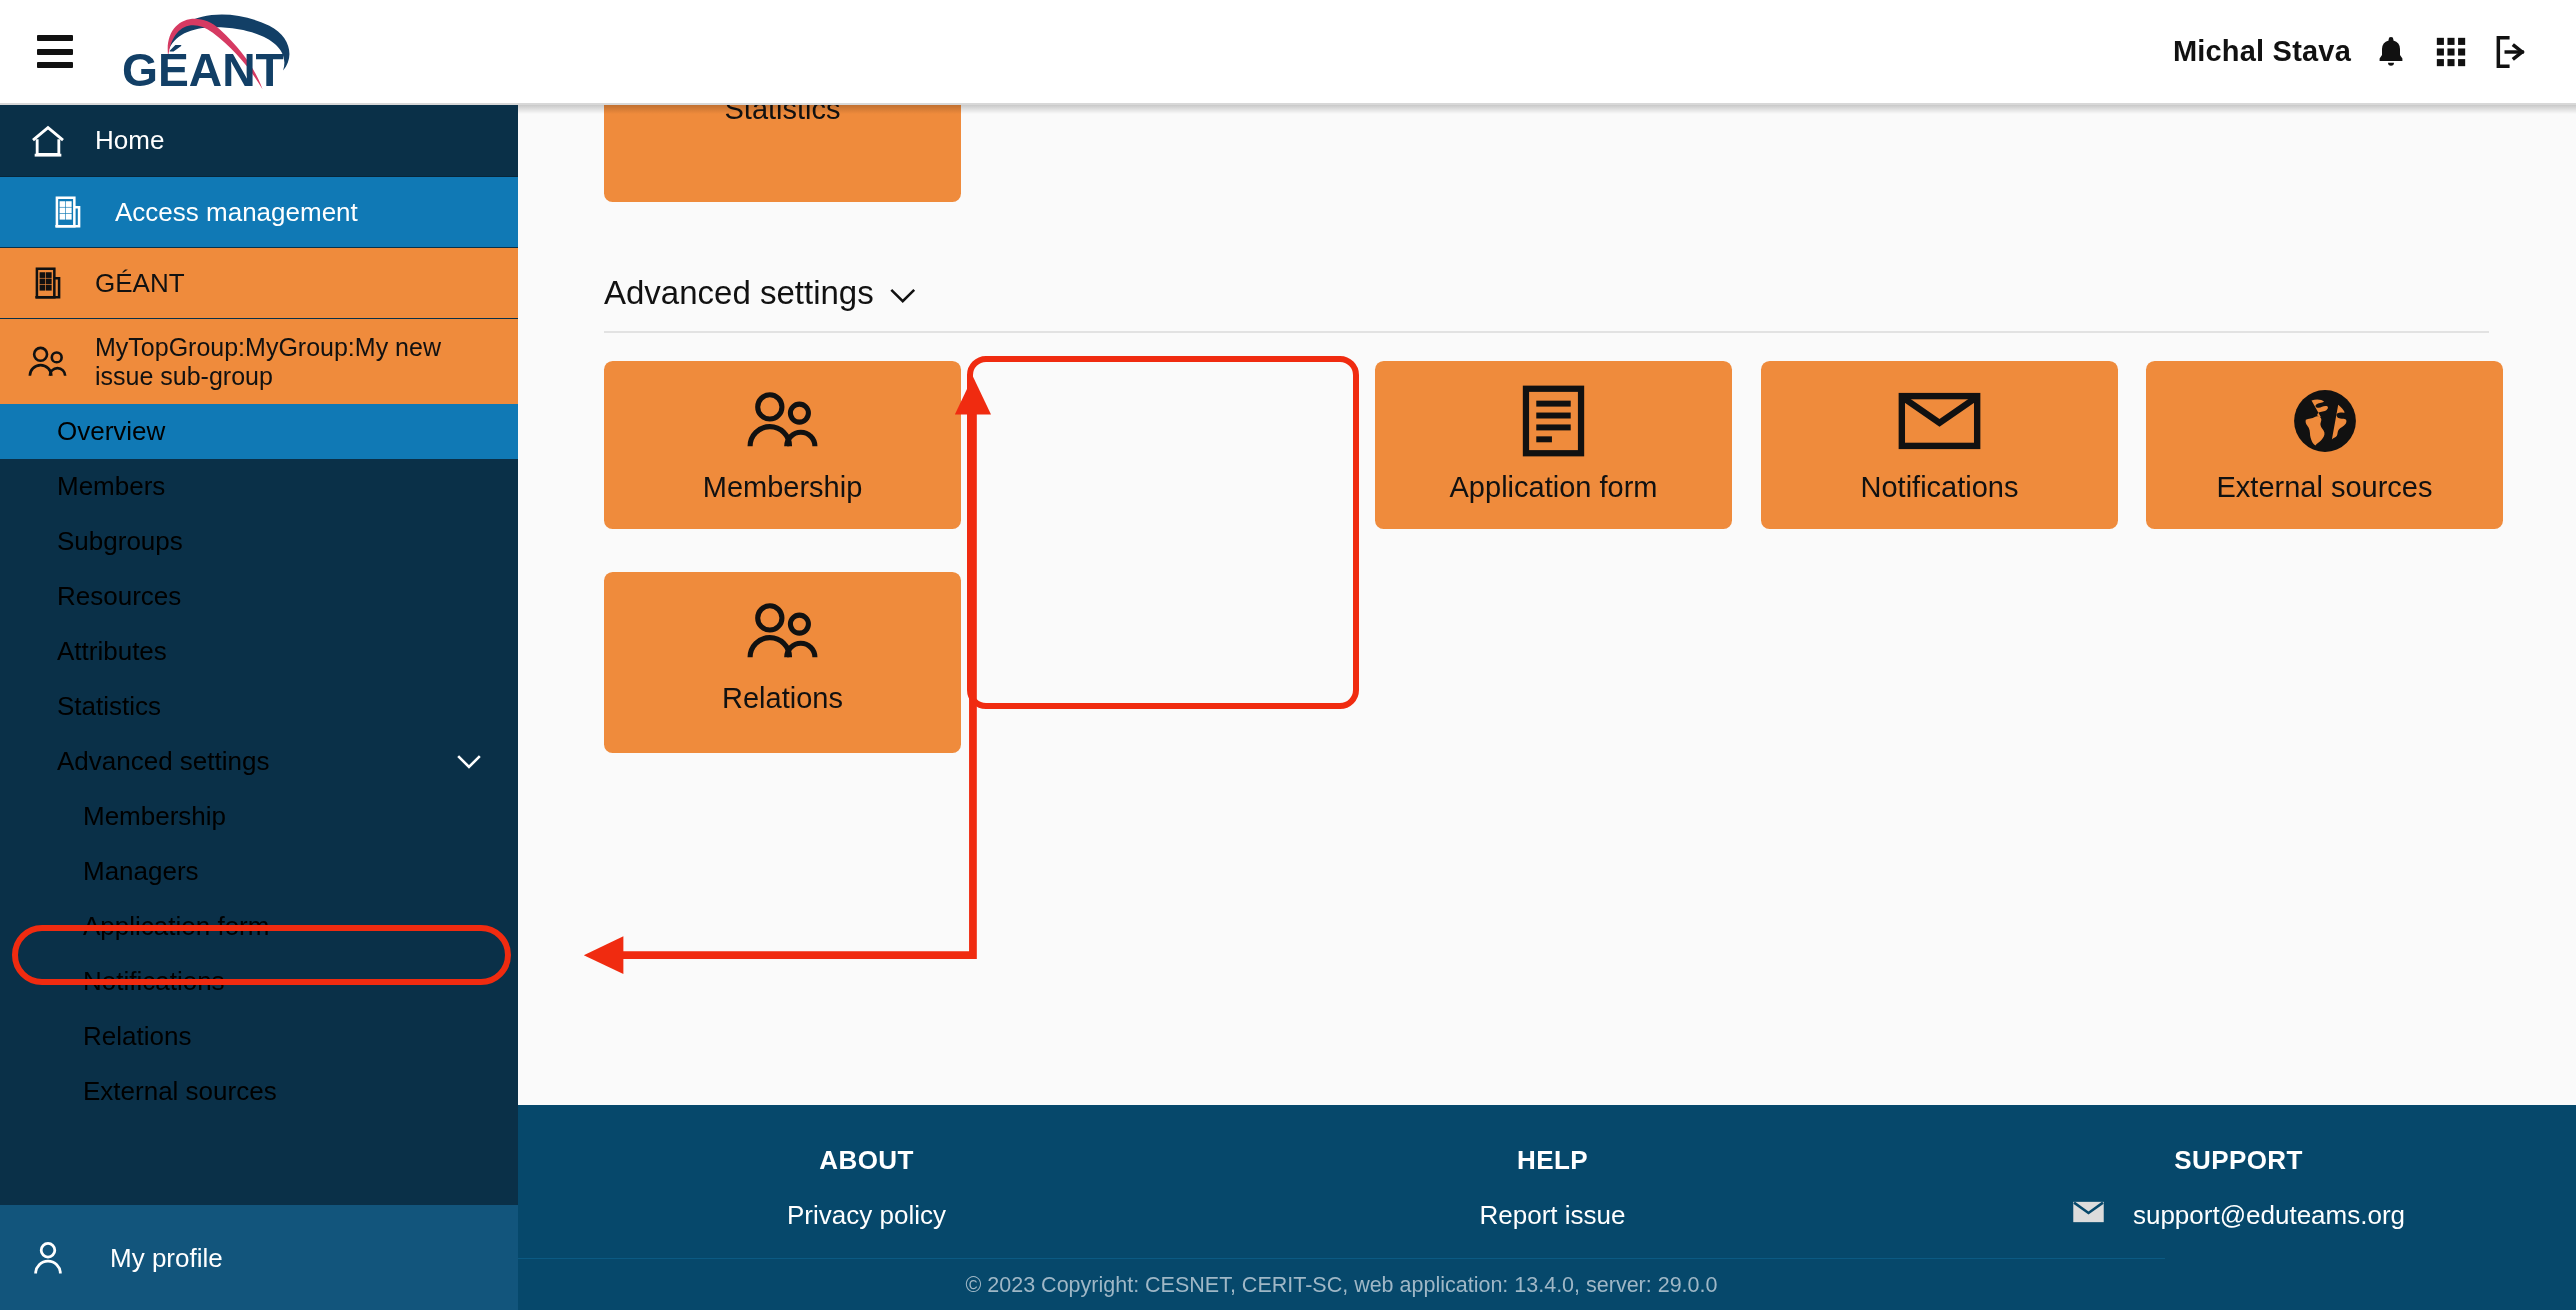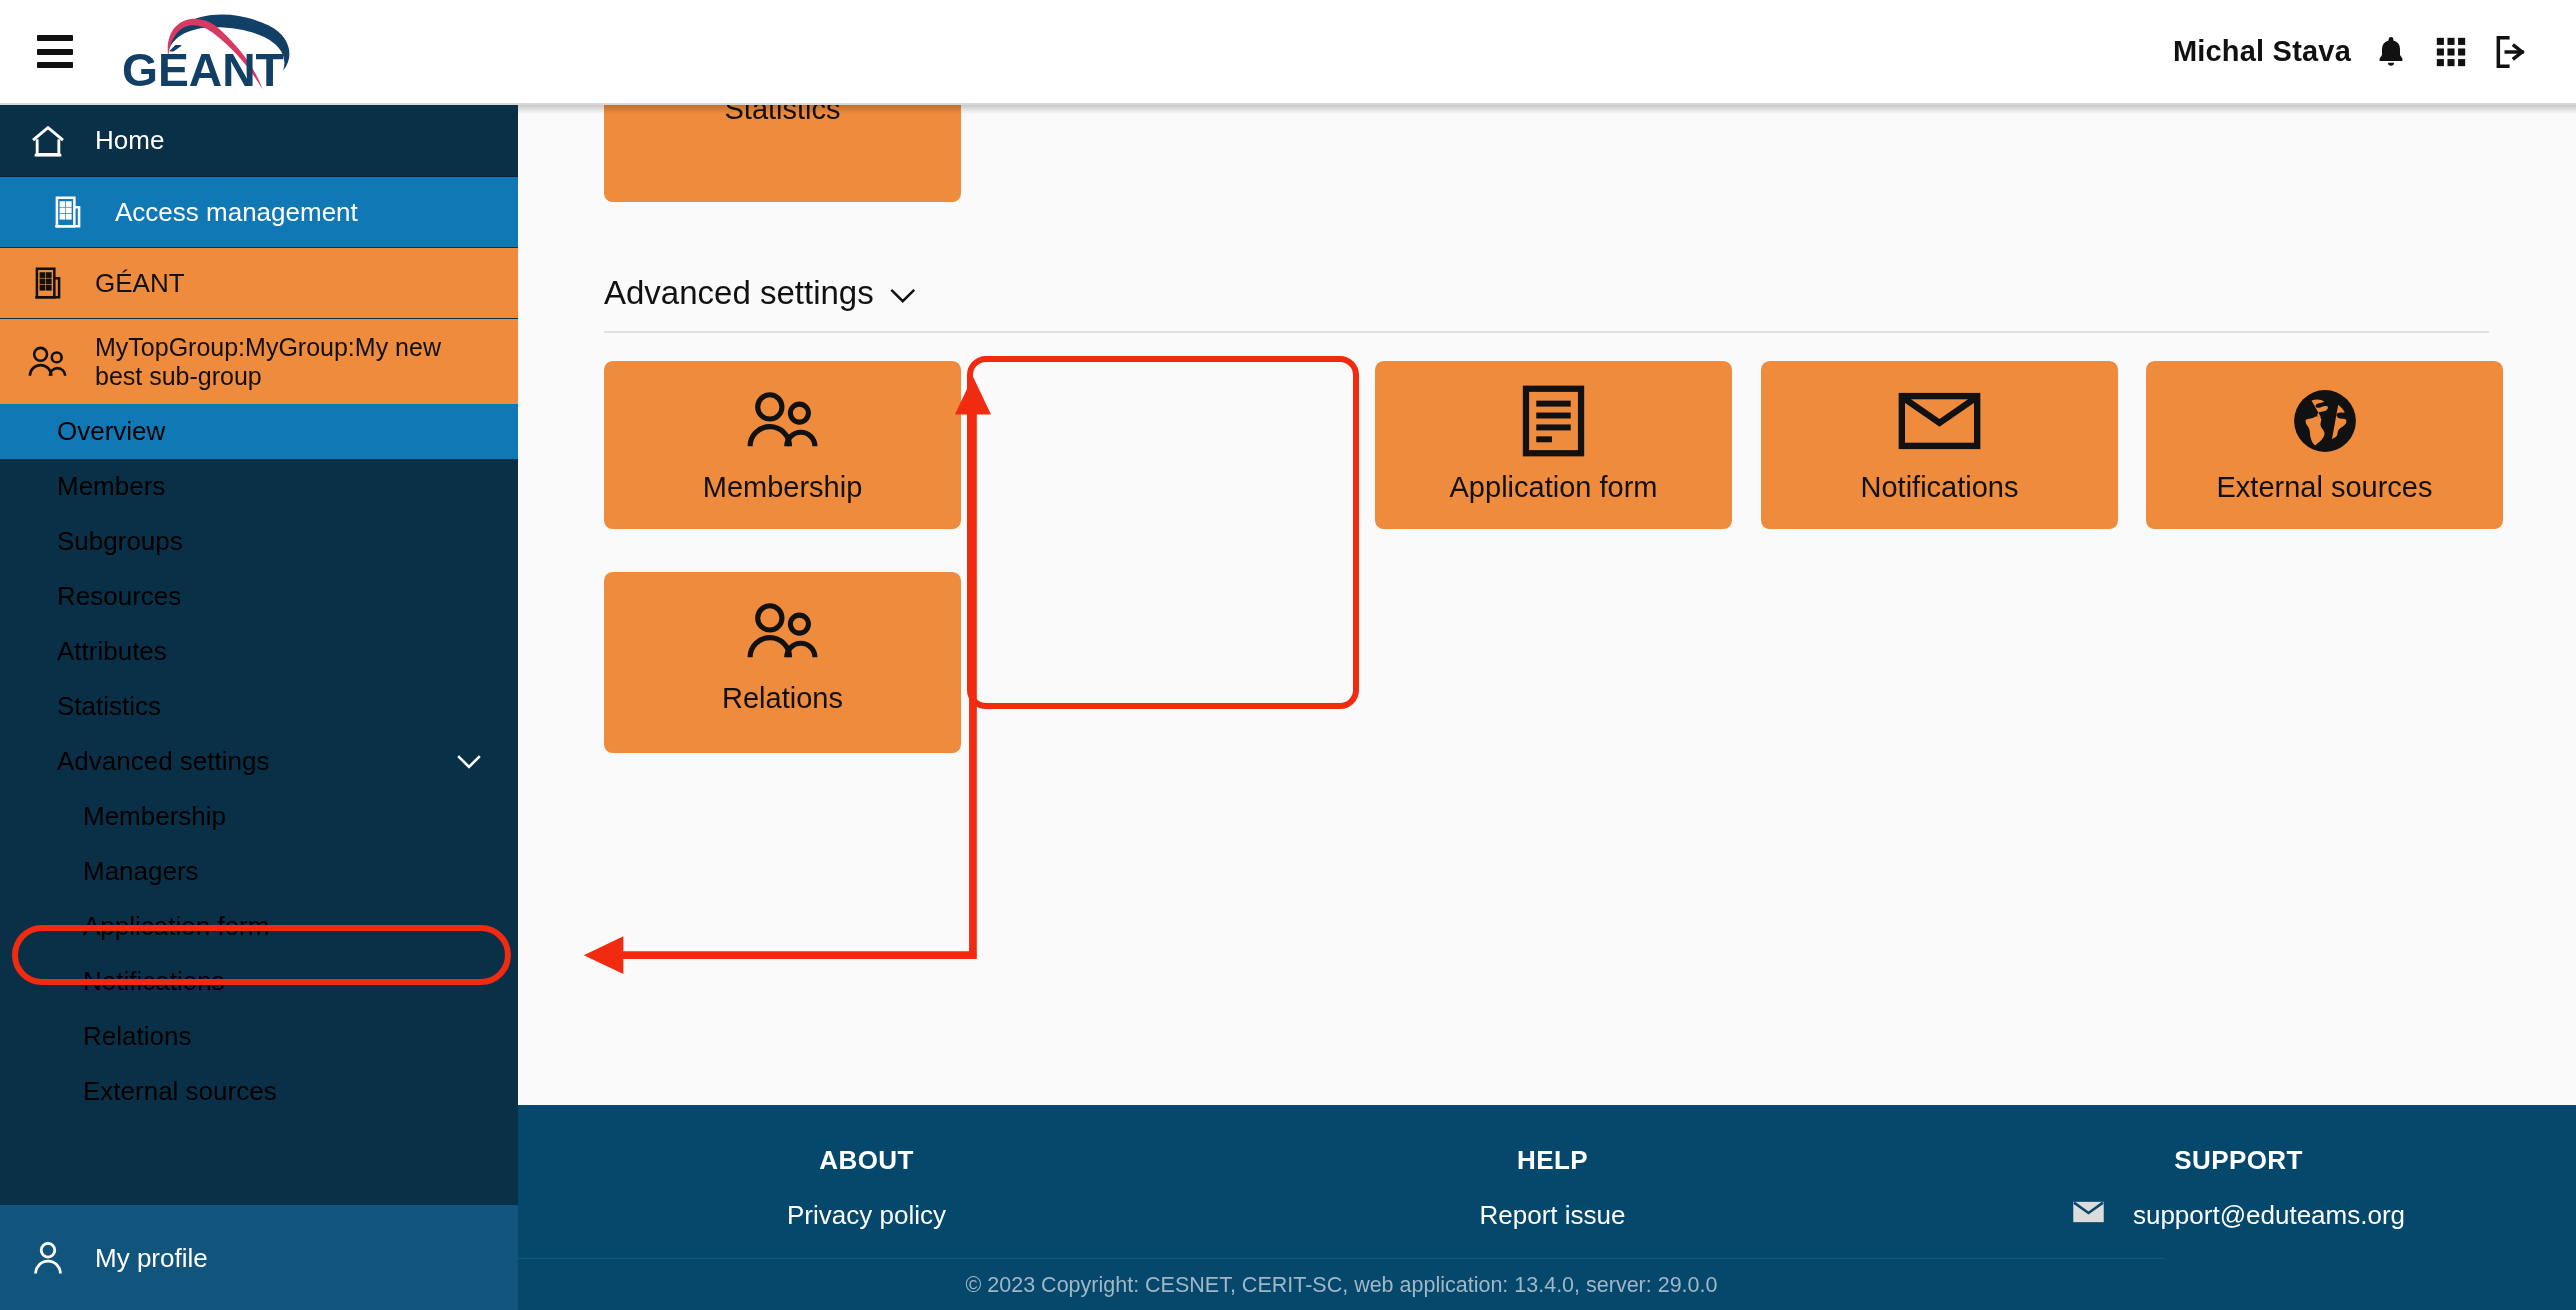--- a/index.html
+++ b/index.html
@@ -48,21 +48,21 @@
   .sb-group { height: 86px; background: #ef8b3c; color: #111; border-top: 1.7px solid #0a3048; align-items: center; }
   .sb-group .sb-label { font-size: 25px; line-height: 29px; width: 379px; }
 
   .sb-sub { height: 55px; padding-left: 57px; font-size: 26px; display: flex; align-items: center; }
   .sb-sub.active { background: #1079b5; }
   .sb-sub2 { height: 55px; padding-left: 83px; font-size: 26px; display: flex; align-items: center; position: relative; }
   .sb-chevron { margin-left: auto; margin-right: 36px; font-size: 26px; }
 
   .sb-profile {
     position: absolute; left: 0; bottom: 0; width: 518px; height: 106px;
-    background: #12557c; display: flex; align-items: center; color: #fff;
+    background: #12557c; display: flex; align-items: center; color: #fff; gap: 15px;
   }
   .sb-profile .sb-label { font-size: 26px; }
 
   
   .main {
     position: absolute; left: 518px; top: 105px; width: 2058px; height: 1000px;
     background: #fafafa; overflow: hidden;
   }
   .stats-card-partial {
     position: absolute; left: 86px; top: -60px;
@@ -226,21 +226,21 @@
 
     <div class="sb-item sb-group">
       <div class="sb-icon">
         <svg width="43" height="36" viewBox="0 0 28 22" fill="none" stroke="#111" stroke-width="1.7">
           <circle cx="9.5" cy="6" r="4.2"></circle>
             <path d="M2.5 20a7 7 0 0 1 14 0"></path>
           <circle cx="20" cy="8" r="3.2"></circle>
             <path d="M15.5 20a5 5 0 0 1 10 0"></path>
         </svg>
       </div>
-      <div class="sb-label">MyTopGroup:MyGroup:My new best sub-group</div>
+      <div class="sb-label">MyTopGroup:MyGroup:My new issue sub-group</div>
     </div>
 
     <div class="sb-sub active">
       <span>Overview</span>
     </div>
     <div class="sb-sub">
       <span>Members</span>
     </div>
     <div class="sb-sub">
       <span>Subgroups</span>

